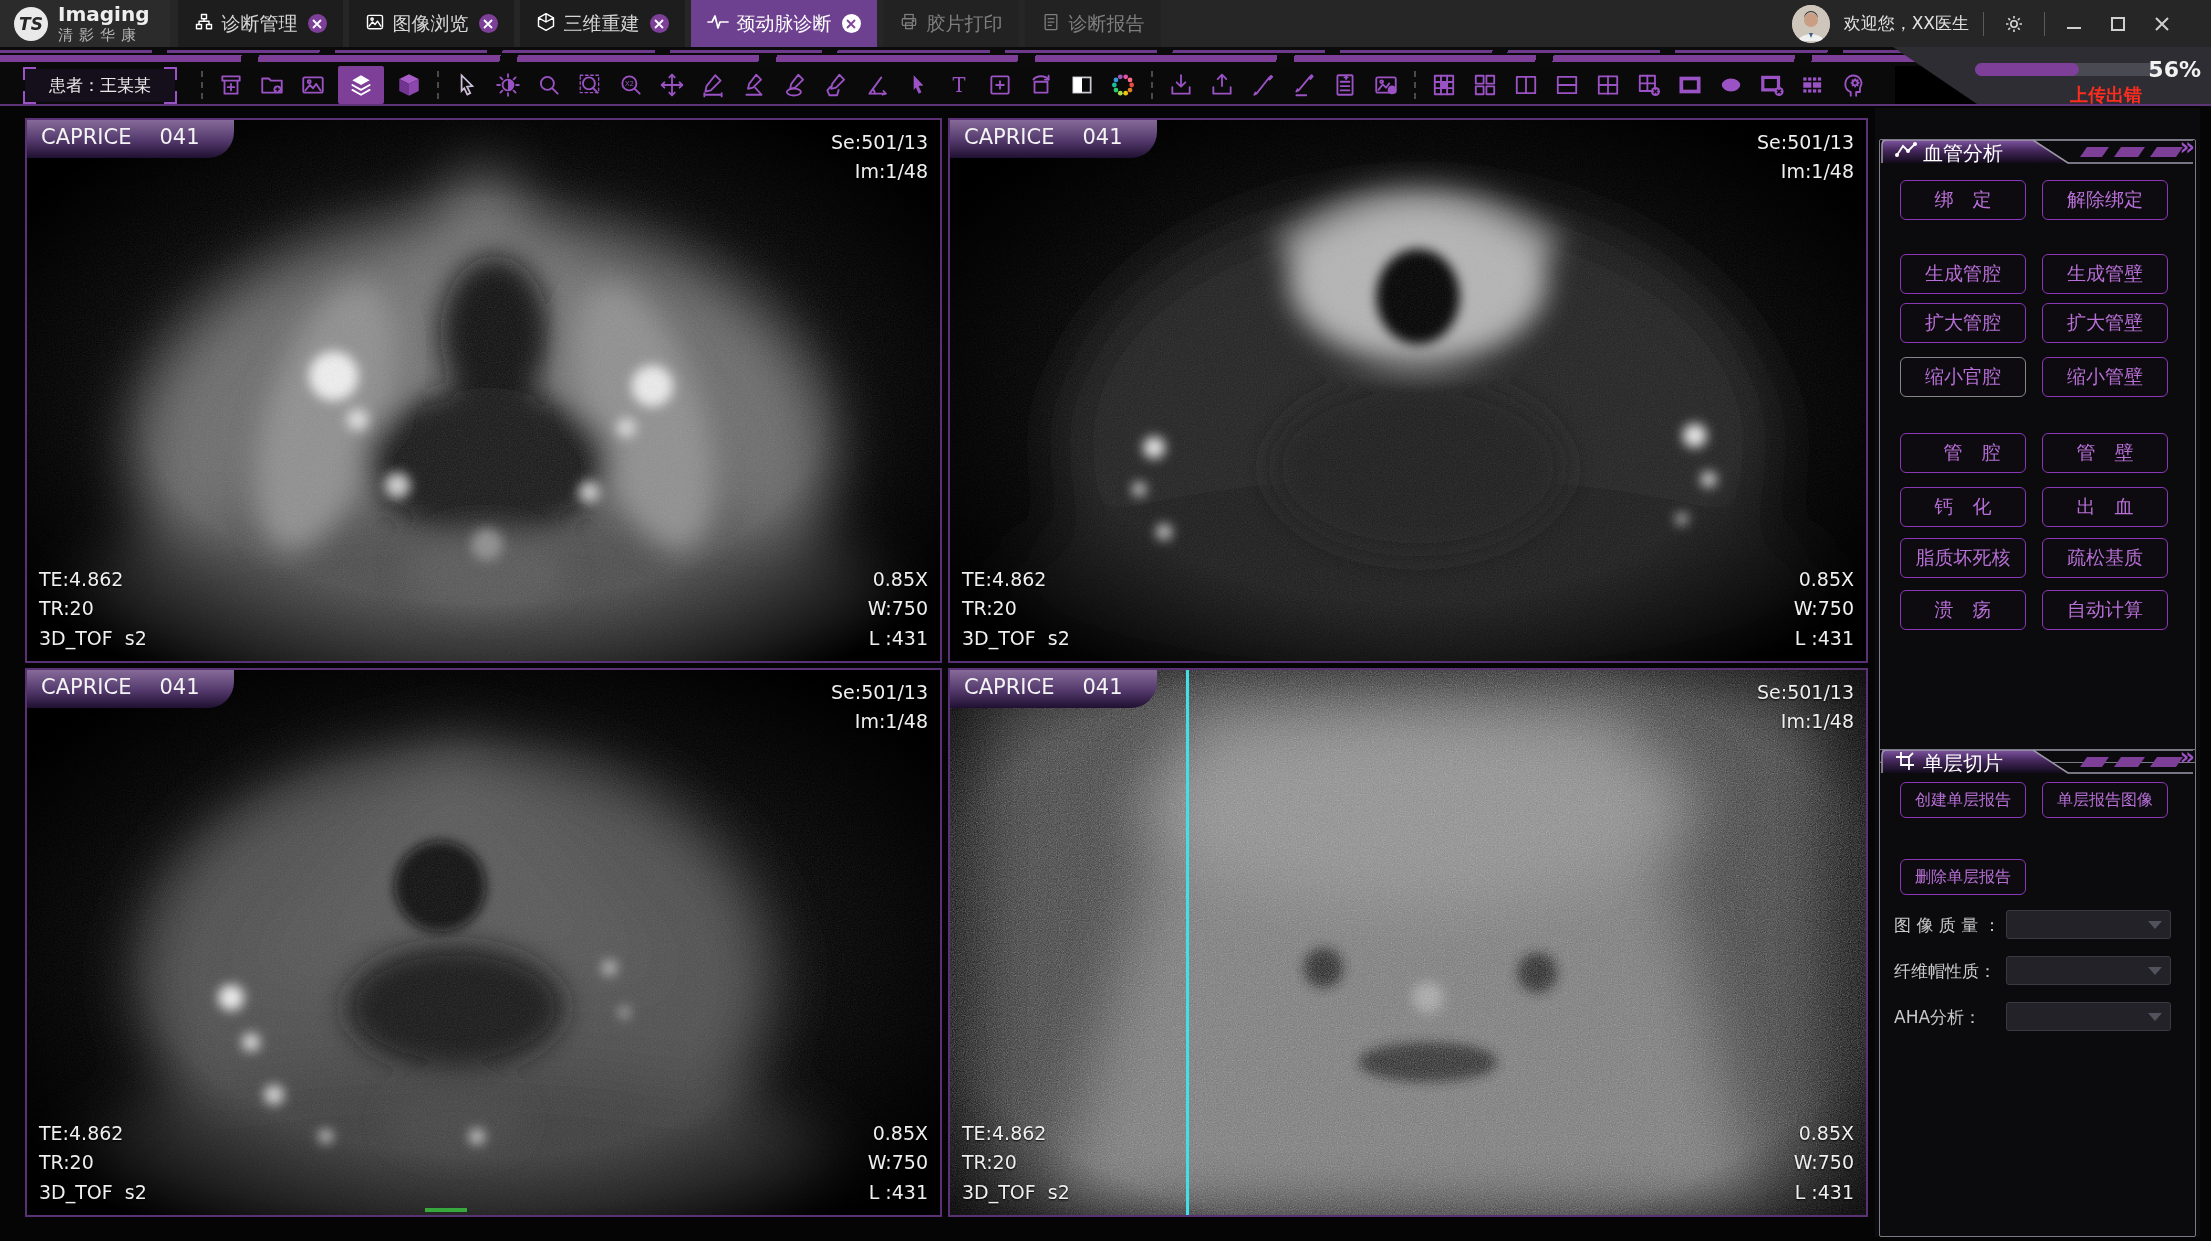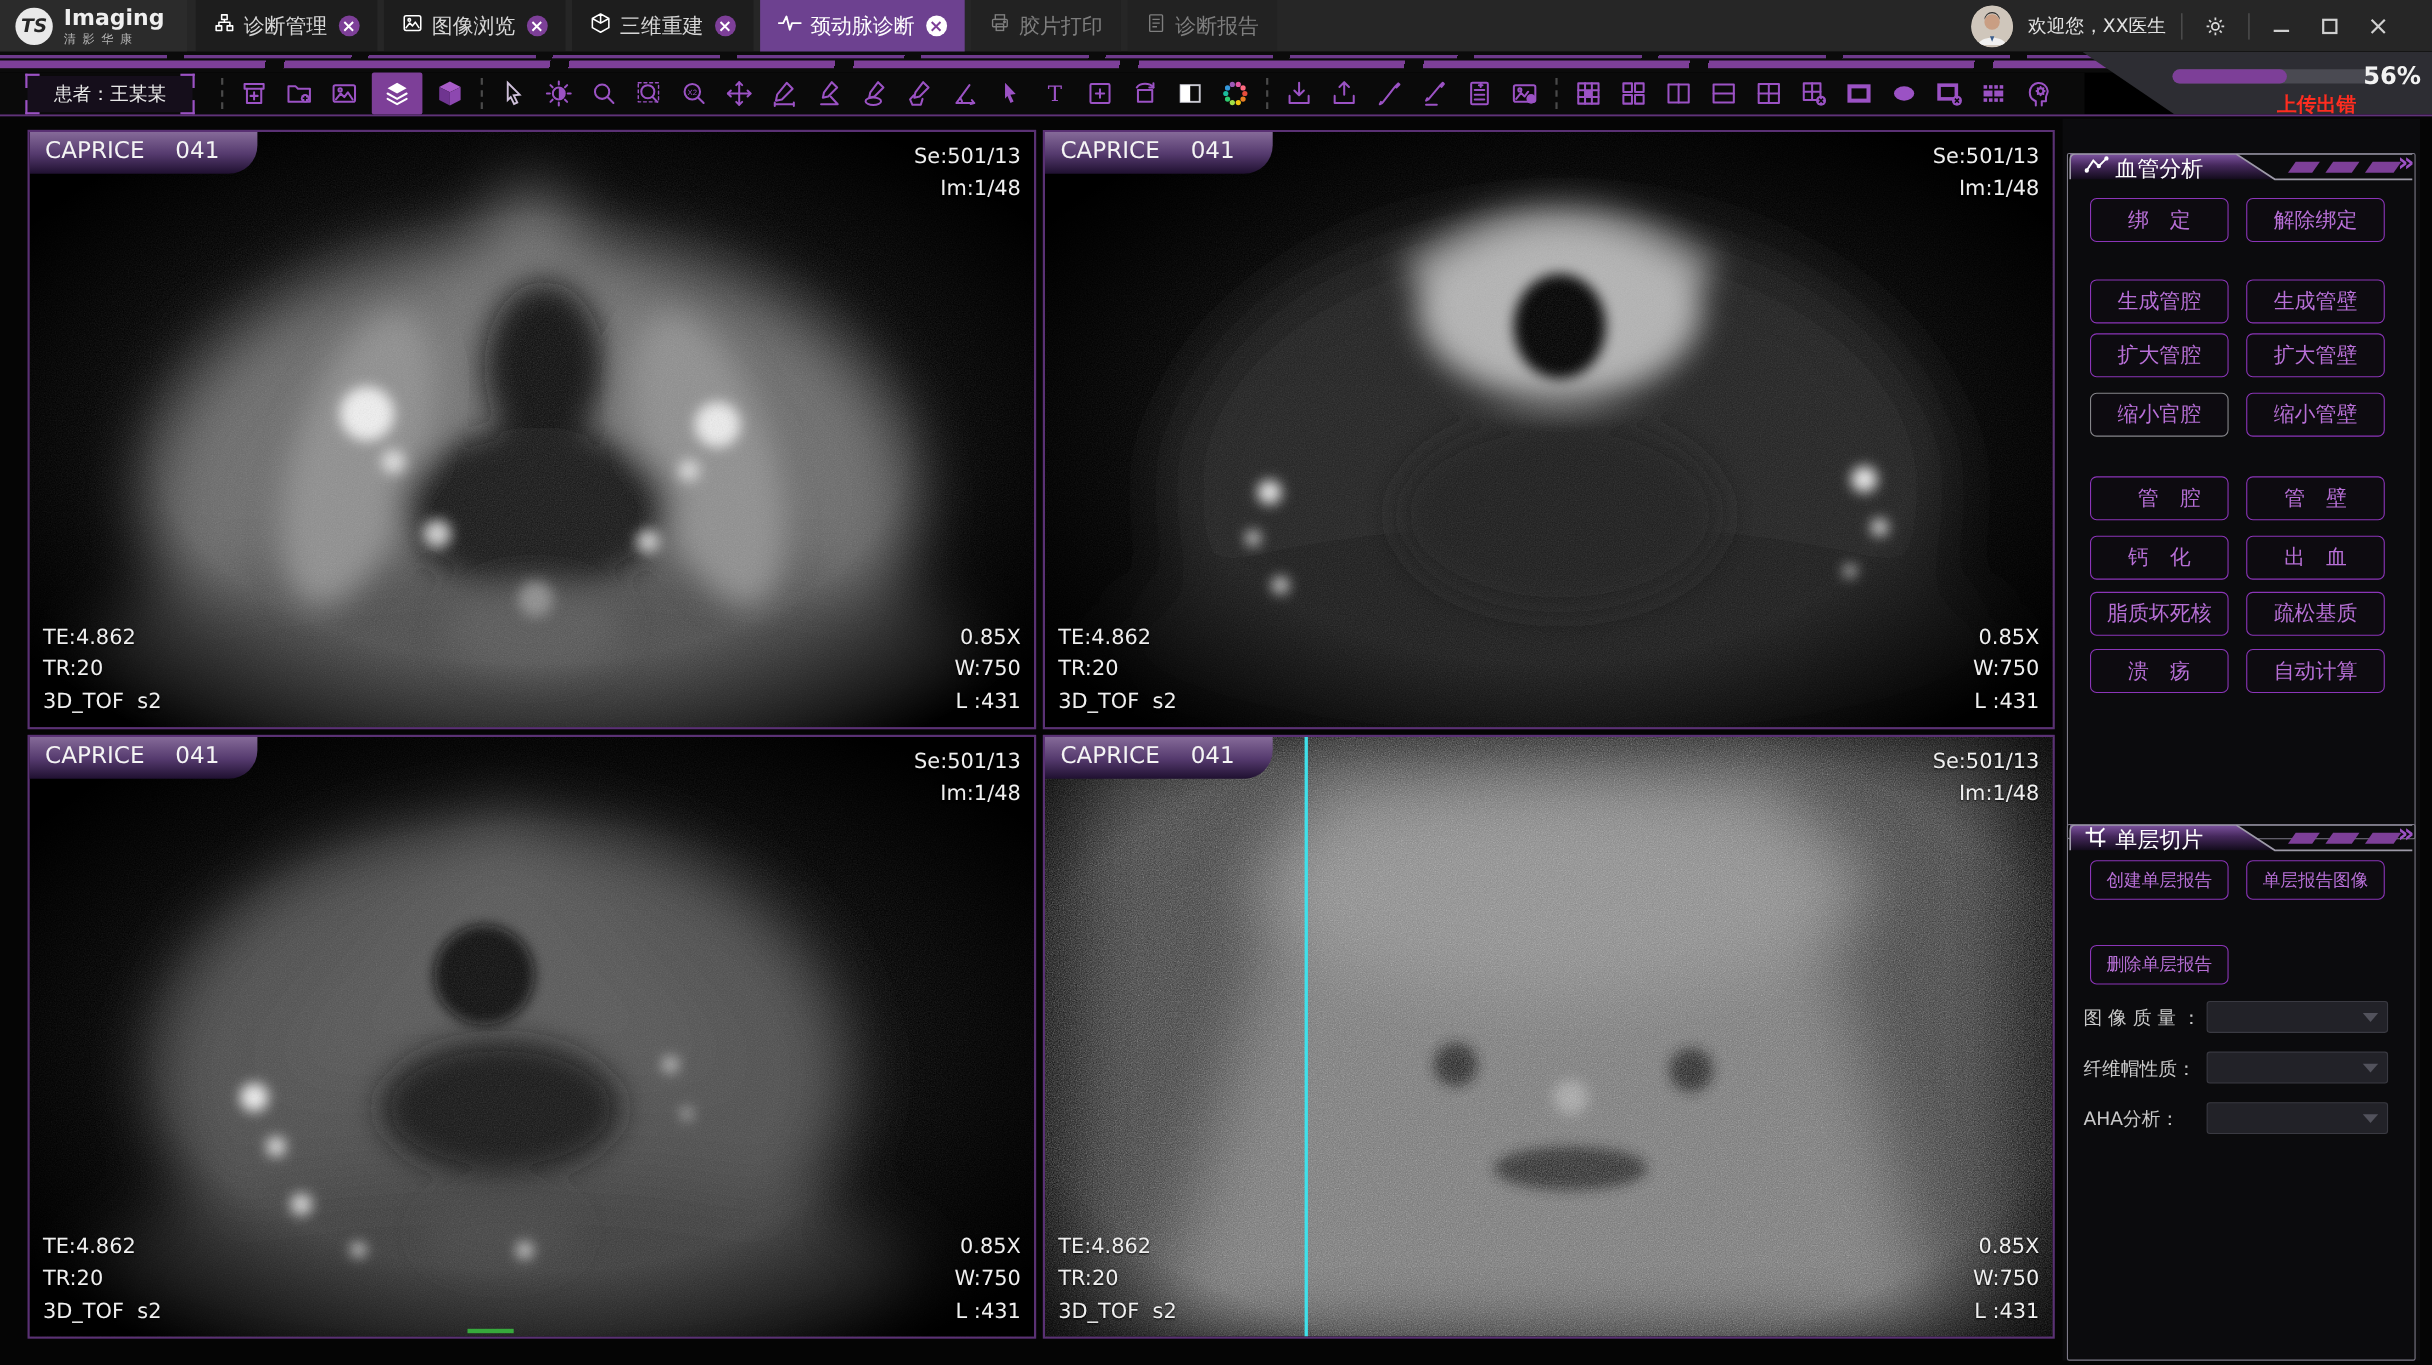--- a/index.html
+++ b/index.html
@@ -7,21 +7,21 @@
        font-family:"DejaVu Sans","Liberation Sans",sans-serif;color:#e8e8e8;}
   .app{position:absolute;inset:0;background:#000;}
 
   
   .titlebar{position:absolute;left:0;top:0;width:2211px;height:47px;background:#262626;display:flex;align-items:center;}
   .logo{display:flex;align-items:center;gap:10px;padding:0 20px 0 14px;height:100%;background:#2b2b2b;}
   .logo-circle{width:34px;height:34px;border-radius:50%;background:#e9e9e9;display:grid;place-items:center;
                color:#262626;font-weight:bold;font-style:italic;font-size:17px;}
   .logo-text{display:flex;flex-direction:column;line-height:1;}
   .logo-title{font-size:20px;font-weight:bold;color:#efefef;}
-  .logo-sub{font-size:11px;color:#b5b5b5;letter-spacing:6px;margin-top:4px;}
+  .logo-sub{font-size:15px;color:#b5b5b5;letter-spacing:6px;margin-top:4px;}
   .tabs{display:flex;height:100%;margin-left:8px;gap:6px;}
   .tab{display:flex;align-items:center;gap:8px;padding:0 16px;background:#1d1d1d;color:#d6d6d6;font-size:19px;cursor:pointer;}
   .tab.active{background:#6d4190;color:#fff;}
   .tab.disabled{background:#222;color:#7f7f7f;}
   .tclose{width:19px;height:19px;border-radius:50%;background:#7d3f98;display:grid;place-items:center;margin-left:2px;}
   .tab.active .tclose{background:#fff;}
   .tb-right{margin-left:auto;display:flex;align-items:center;gap:14px;padding-right:34px;}
   .avatar{width:38px;height:38px;border-radius:50%;overflow:hidden;display:block;background:#cfc6bb;}
   .welcome{font-size:17px;color:#e2e2e2;}
   .vdiv{width:1px;height:24px;background:#5a5a5a;}

